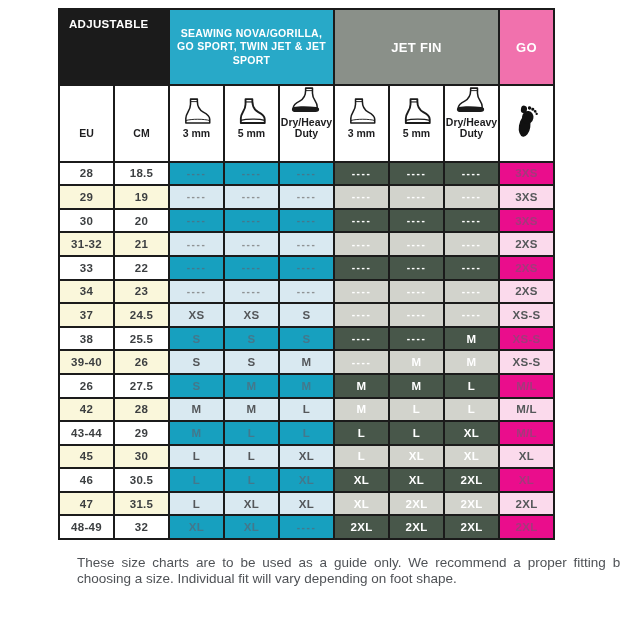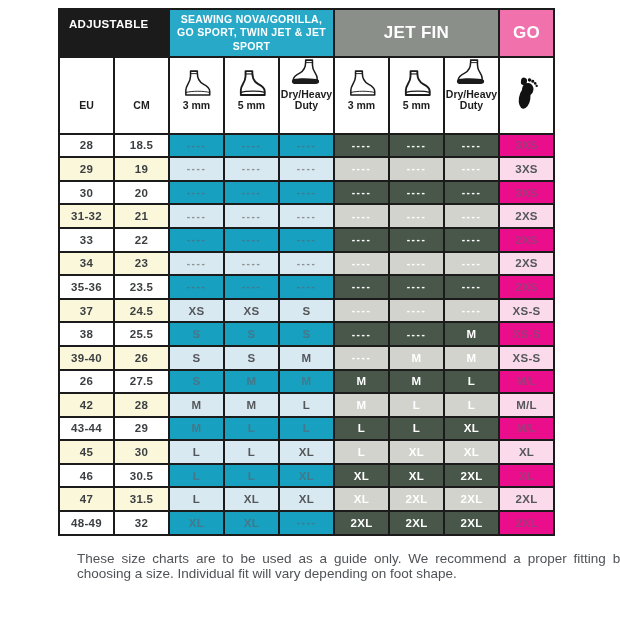--- a/index.html
+++ b/index.html
@@ -14,27 +14,27 @@
     border-collapse:collapse; table-layout:fixed;
     width:495px; border:1px solid var(--black,#1b1b1b);
   }
   th, td {
     border:2px solid var(--black,#1b1b1b);
     padding:0; text-align:center; vertical-align:middle;
     overflow:hidden;
   }
 
   
-  .band { height:44px; color:#fff; font-weight:bold; font-size:17px; letter-spacing:.3px; }
+  .band { height:44px; color:#fff; font-weight:bold; font-size:13px; letter-spacing:.3px; }
   .band-adj {
     background:var(--black,#1b1b1b);
     text-align:left; vertical-align:top;
     padding:8px 4px 0 9px; font-size:11.5px;margin-top:6px;
   }
-  .band-sw { background:var(--teal_header,#28A9C8); font-size:10.5px; line-height:1.28; padding:3px 3px; }
+  .band-sw { background:var(--teal_header,#28A9C8); font-size:10.5px; line-height:1.28; padding:17px 3px; }
   .band-jf { background:var(--gray_header,#8A9089); }
   .band-go { background:var(--pink_header,#F171AD);text-align:center; }
 
   
   .sub {
     height:58px; background:#fff; color:#1d1d1f;
     font-weight:bold; font-size:10.5px;
     vertical-align:bottom; padding-bottom:21px;
   }
   .sub .lbl { display:block; line-height:1.06; }
@@ -223,31 +223,20 @@
           <td class="eucm cream">23</td>
           <td class="sw-lt dash">----</td>
           <td class="sw-lt dash">----</td>
           <td class="sw-lt dash">----</td>
           <td class="jf-lt dash">----</td>
           <td class="jf-lt dash">----</td>
           <td class="jf-lt dash">----</td>
           <td class="go-lt">2XS</td>
         </tr>
         <tr>
-          <td class="eucm plain">35-36</td>
-          <td class="eucm plain">23.5</td>
-          <td class="sw-dk dash">----</td>
-          <td class="sw-dk dash">----</td>
-          <td class="sw-dk dash">----</td>
-          <td class="jf-dk dash">----</td>
-          <td class="jf-dk dash">----</td>
-          <td class="jf-dk dash">----</td>
-          <td class="go-dk">2XS</td>
-        </tr>
-        <tr>
           <td class="eucm cream">37</td>
           <td class="eucm cream">24.5</td>
           <td class="sw-lt">XS</td>
           <td class="sw-lt">XS</td>
           <td class="sw-lt">S</td>
           <td class="jf-lt dash">----</td>
           <td class="jf-lt dash">----</td>
           <td class="jf-lt dash">----</td>
           <td class="go-lt">XS-S</td>
         </tr>

